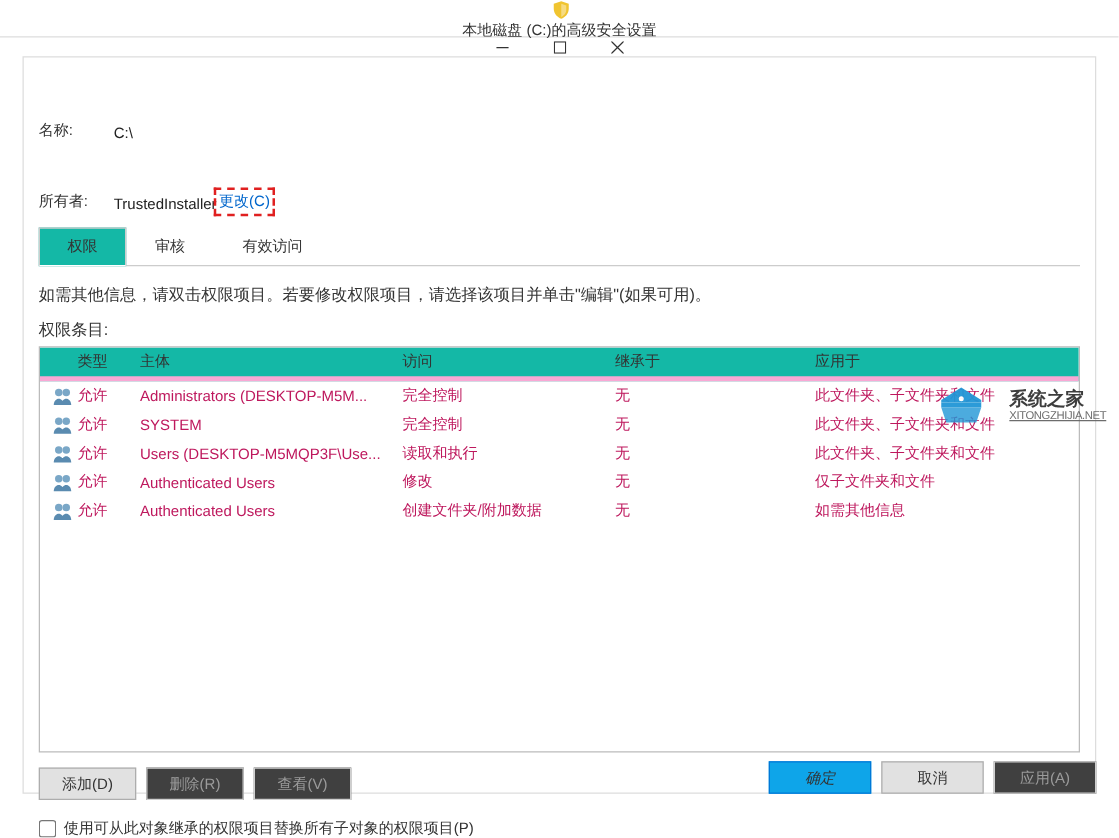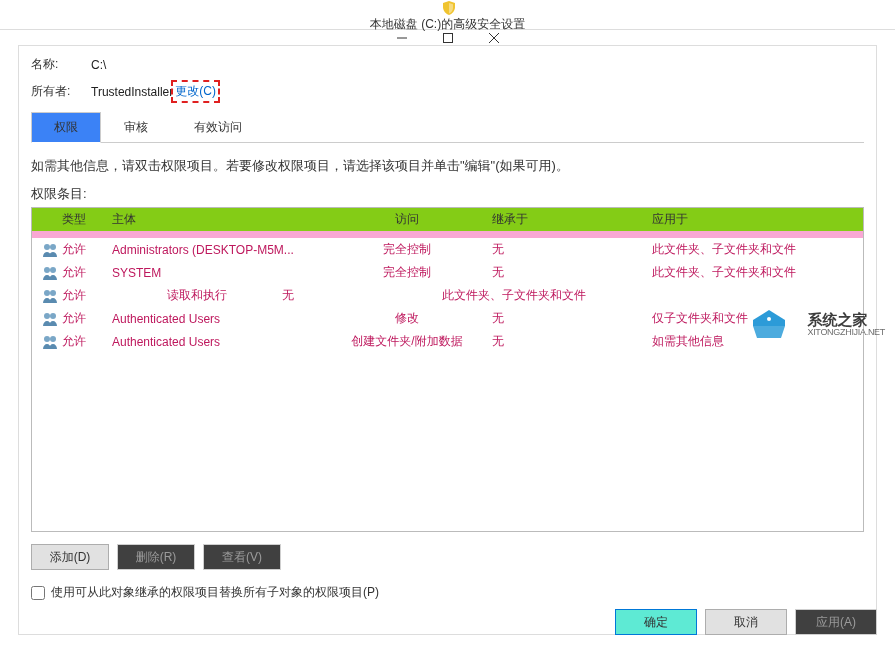--- a/index.html
+++ b/index.html
@@ -6,61 +6,61 @@
 body { background: #fff; width: 895px; height: 670px; overflow: hidden; position: relative; }
 
 .titlebar { height: 30px; display: flex; align-items: center; border-bottom: 1px solid #ddd; flex-direction: column; }
 .titlebar-icon { width: 16px; height: 16px; margin: 0 6px 0 8px; display: inline-flex; align-items: center; justify-content: center; }
 .titlebar-title { flex: 1; color: #333; font-size: 12px; }
 .titlebar-btns { display: flex; height: 100%; }
 .titlebar-btn { width: 46px; height: 100%; display: flex; align-items: center; justify-content: center; color: #333; }
 
 .window-body { padding: 15px 18px 10px 18px; position: relative; }
 
-.meta-row { display: flex; align-items: center; margin-bottom: 10px; font-size: 13px; color: #333; }
+.meta-row { display: flex; align-items: flex-end; margin-bottom: 10px; font-size: 13px; color: #333; margin-top: 40px; }
 .meta-label { width: 60px; }
 .meta-value { color: #222; }
 .change-link { color: #0066cc; margin-left: 2px; position: relative; }
 .highlight-box { position: absolute; border: 2px dashed #e02020; left: -4px; right: -4px; top: -3px; bottom: -3px; pointer-events: none; }
 
 .tabs { display: flex; border-bottom: 1px solid #ccc; margin-top: 12px; }
 .tab { padding: 6px 22px; border: 1px solid transparent; border-bottom: none; color: #333; cursor: default; }
-.tab.active { border-color: #ccc; border-bottom: 1px solid #fff; margin-bottom: -1px; background: #3b82f6; }
+.tab.active { border-color: #ccc; border-bottom: 1px solid #fff; margin-bottom: -1px; background: #14b8a6; }
 
 .info-text { margin: 14px 0 10px 0; color: #333; font-size: 13px; }
 .section-label { color: #333; font-size: 13px; margin-bottom: 4px; }
 
 .perm-box { border: 1px solid #bbb; height: 325px; overflow: auto; }
 .perm-header, .perm-row { display: flex; align-items: center; padding: 3px 6px; }
-.perm-header { border-bottom: 7px solid #f9a8d4; color: #333; background: #84cc16; }
+.perm-header { border-bottom: 4px solid #f9a8d4; color: #333; background: #14b8a6; }
 .col-icon { width: 24px; display: flex; justify-content: center; }
 .col-type { width: 50px; }
 .col-principal { width: 210px; }
-.col-access { width: 170px; text-align: center; }
+.col-access { width: 170px; }
 .col-inherited { width: 160px; }
 .col-applies { flex: 1; }
 .perm-row { color: #be185d; }
 .perm-row .col-icon svg { width: 16px; height: 16px; }
 
 .btn-row { display: flex; gap: 8px; margin-top: 12px; }
 .btn { min-width: 78px; height: 24px; border: 1px solid #adadad; background: #e1e1e1; color: #333; display: inline-flex; align-items: center; justify-content: center; padding: 12px 10px; cursor: default; }
 .btn.disabled { color: #9b9b9b; background: #404040; border-color: #cfcfcf; }
-.btn.primary { border-color: #0078d7; background: #5eead4; }
+.btn.primary { border-color: #0078d7; background: #0ea5e9; font-style: italic; }
 
 .checkbox-row { display: flex; align-items: center; gap: 6px; margin-top: 14px; color: #333; }
 .checkbox-row input { width: 14px; height: 14px; }
 
 .footer { position: absolute; bottom: 10px; right: 18px; display: flex; gap: 8px; }
 .footer .btn { min-width: 82px; }
 
 .watermark { position: absolute; right: 10px; top: 308px; display: flex; align-items: center; gap: 6px; opacity: 0.95; pointer-events: none; }
 .watermark .logo { width: 40px; height: 34px; }
 .watermark .wm-text { display: flex; flex-direction: column; line-height: 1.1; margin-left: 12px; }
 .watermark .wm-cn { font-size: 15px; font-weight: bold; color: #333; }
-.watermark .wm-en { font-size: 9px; color: #666; letter-spacing: -0.3px; }
+.watermark .wm-en { font-size: 9px; color: #666; letter-spacing: -0.3px; text-decoration: underline; }
 
 .inner-panel { border: 1px solid #ddd; padding: 10px 12px 12px 12px; height: 590px; position: relative; }
 </style>
 </head>
 <body>
 
 <div class="titlebar">
   <span class="titlebar-icon">
     <svg viewBox="0 0 16 16">
         <path fill="#f0c430" d="M8 1l6 2v4c0 4-3 7-6 8-3-1-6-4-6-8V3l6-2z"></path>
@@ -152,20 +152,21 @@
           </div>
           <div class="perm-row">
             <div class="col-icon">
               <svg viewBox="0 0 16 16">
                 <circle cx="5" cy="5" r="3" fill="#7aa7c7"></circle>
                 <circle cx="11" cy="5" r="3" fill="#7aa7c7"></circle>
                 <path fill="#5a8bb0" d="M1 15c0-3 2-5 4-5s4 2 4 5H1zm6 0c0-3 2-5 4-5s4 2 4 5H7z"></path>
               </svg>
             </div>
             <div class="col-type">允许</div>
+            <div class="col-principal">Users (DESKTOP-M5MQP3F\Use...</div>
             <div class="col-access">读取和执行</div>
             <div class="col-inherited">无</div>
             <div class="col-applies">此文件夹、子文件夹和文件</div>
           </div>
           <div class="perm-row">
             <div class="col-icon">
               <svg viewBox="0 0 16 16">
                 <circle cx="5" cy="5" r="3" fill="#7aa7c7"></circle>
                 <circle cx="11" cy="5" r="3" fill="#7aa7c7"></circle>
                 <path fill="#5a8bb0" d="M1 15c0-3 2-5 4-5s4 2 4 5H1zm6 0c0-3 2-5 4-5s4 2 4 5H7z"></path>

